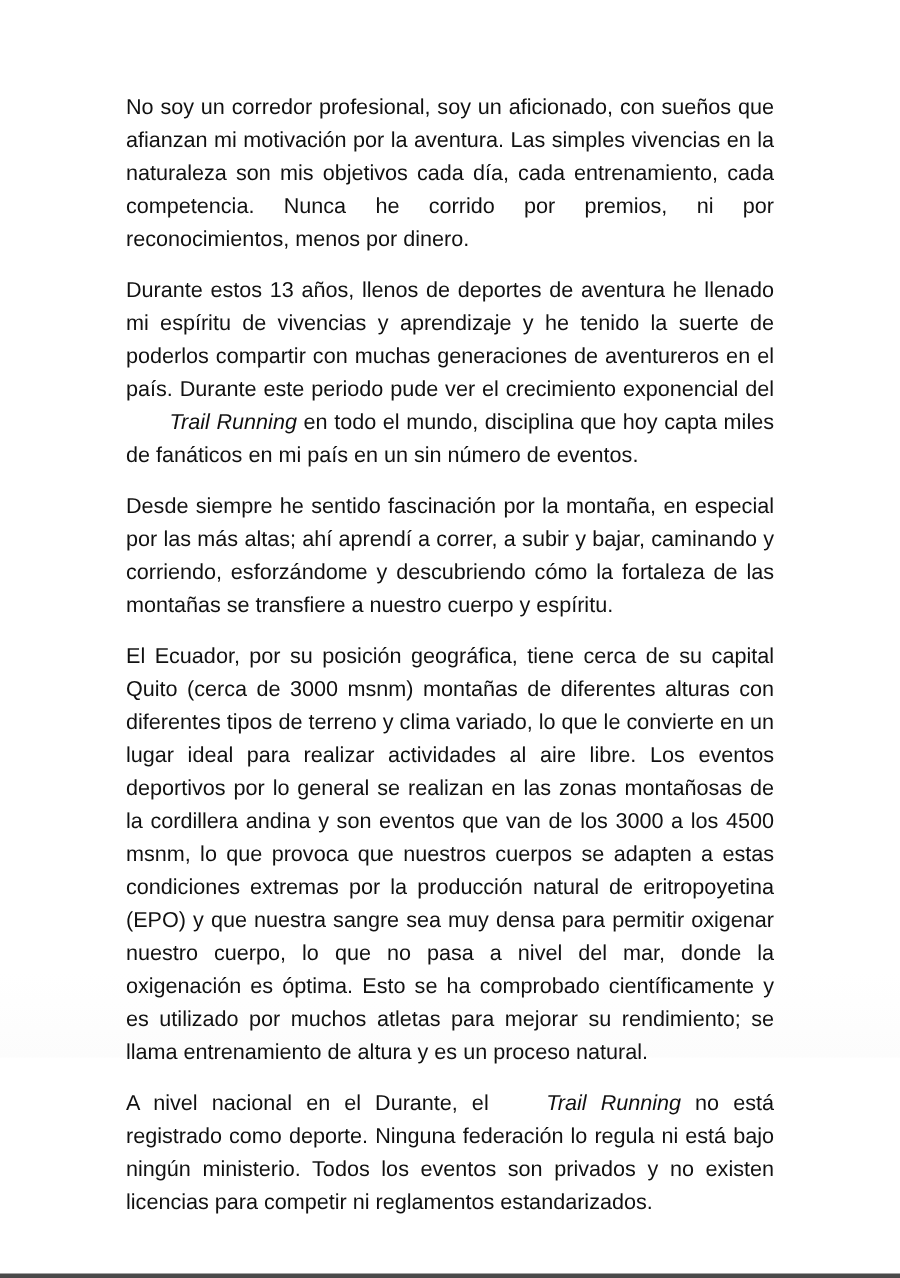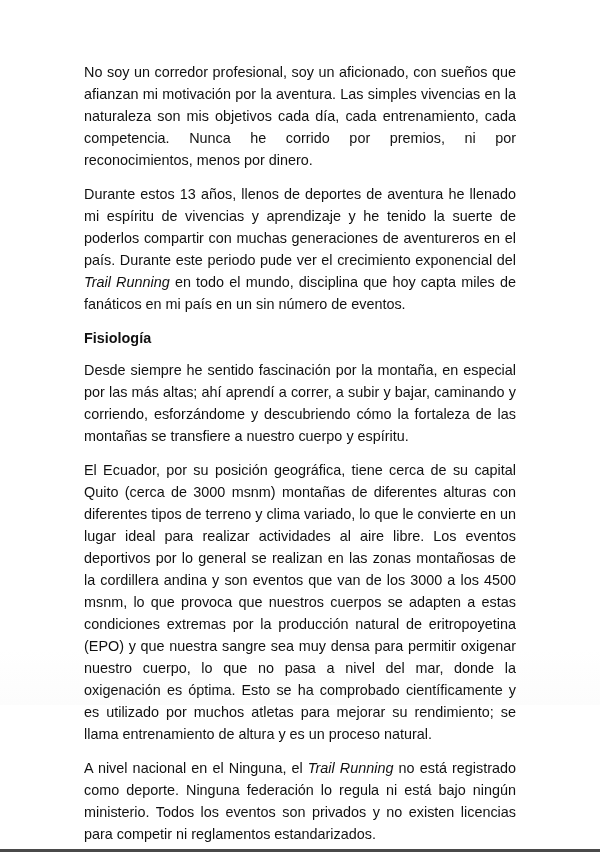--- a/index.html
+++ b/index.html
@@ -42,36 +42,35 @@
     .content p {
       margin: 0 0 12px 0;
       text-align: justify;
     }
     .content h3 {
       margin: 0 0 10px 0;
       font-size: 14.4px;
       font-weight: bold;
       line-height: 22px;
     }
-    .content em { font-style: italic; }
+    .content em { font-style: italic; margin-left: 29px; }
   </style>
 </head>
 <body>
 
 <div class="page">
   <div class="content">
 
     <p><span>No soy un corredor profesional, soy un aficionado, con sueños que afianzan mi motivación por la aventura. Las simples vivencias en la naturaleza son mis objetivos cada día, cada entrenamiento, cada competencia. Nunca he corrido por premios, ni por reconocimientos, menos por dinero.</span></p>
 
     <p><span>Durante estos 13 años, llenos de deportes de aventura he llenado mi espíritu de vivencias y aprendizaje y he tenido la suerte de poderlos compartir con muchas generaciones de aventureros en el país. Durante este periodo pude ver el crecimiento exponencial del </span><em>Trail Running</em><span> en todo el mundo, disciplina que hoy capta miles de fanáticos en mi país en un sin número de eventos.</span></p>
 
-    <h3>Fisiología</h3>
 
     <p><span>Desde siempre he sentido fascinación por la montaña, en especial por las más altas; ahí aprendí a correr, a subir y bajar, caminando y corriendo, esforzándome y descubriendo cómo la fortaleza de las montañas se transfiere a nuestro cuerpo y espíritu.</span></p>
 
     <p><span>El Ecuador, por su posición geográfica, tiene cerca de su capital Quito (cerca de 3000 msnm) montañas de diferentes alturas con diferentes tipos de terreno y clima variado, lo que le convierte en un lugar ideal para realizar actividades al aire libre. Los eventos deportivos por lo general se realizan en las zonas montañosas de la cordillera andina y son eventos que van de los 3000 a los 4500 msnm,  lo que provoca que nuestros cuerpos se adapten a estas condiciones extremas por la producción natural de eritropoyetina (EPO) y que nuestra sangre sea muy densa para permitir oxigenar nuestro cuerpo, lo que no pasa a nivel del mar, donde la oxigenación es óptima. Esto se ha comprobado científicamente y es utilizado por muchos atletas para mejorar su rendimiento; se llama entrenamiento de altura y es un proceso natural.</span></p>
 
 
-    <p><span>A nivel nacional en el Ninguna, el </span><em>Trail Running</em><span> no está registrado como deporte. Ninguna federación lo regula ni está bajo ningún ministerio. Todos los eventos son privados y no existen licencias para competir ni reglamentos estandarizados.</span></p>
+    <p><span>A nivel nacional en el Durante, el </span><em>Trail Running</em><span> no está registrado como deporte. Ninguna federación lo regula ni está bajo ningún ministerio. Todos los eventos son privados y no existen licencias para competir ni reglamentos estandarizados.</span></p>
 
   </div>
 </div>
 <div class="page-bottom-edge"></div>
 
 </body></html>

